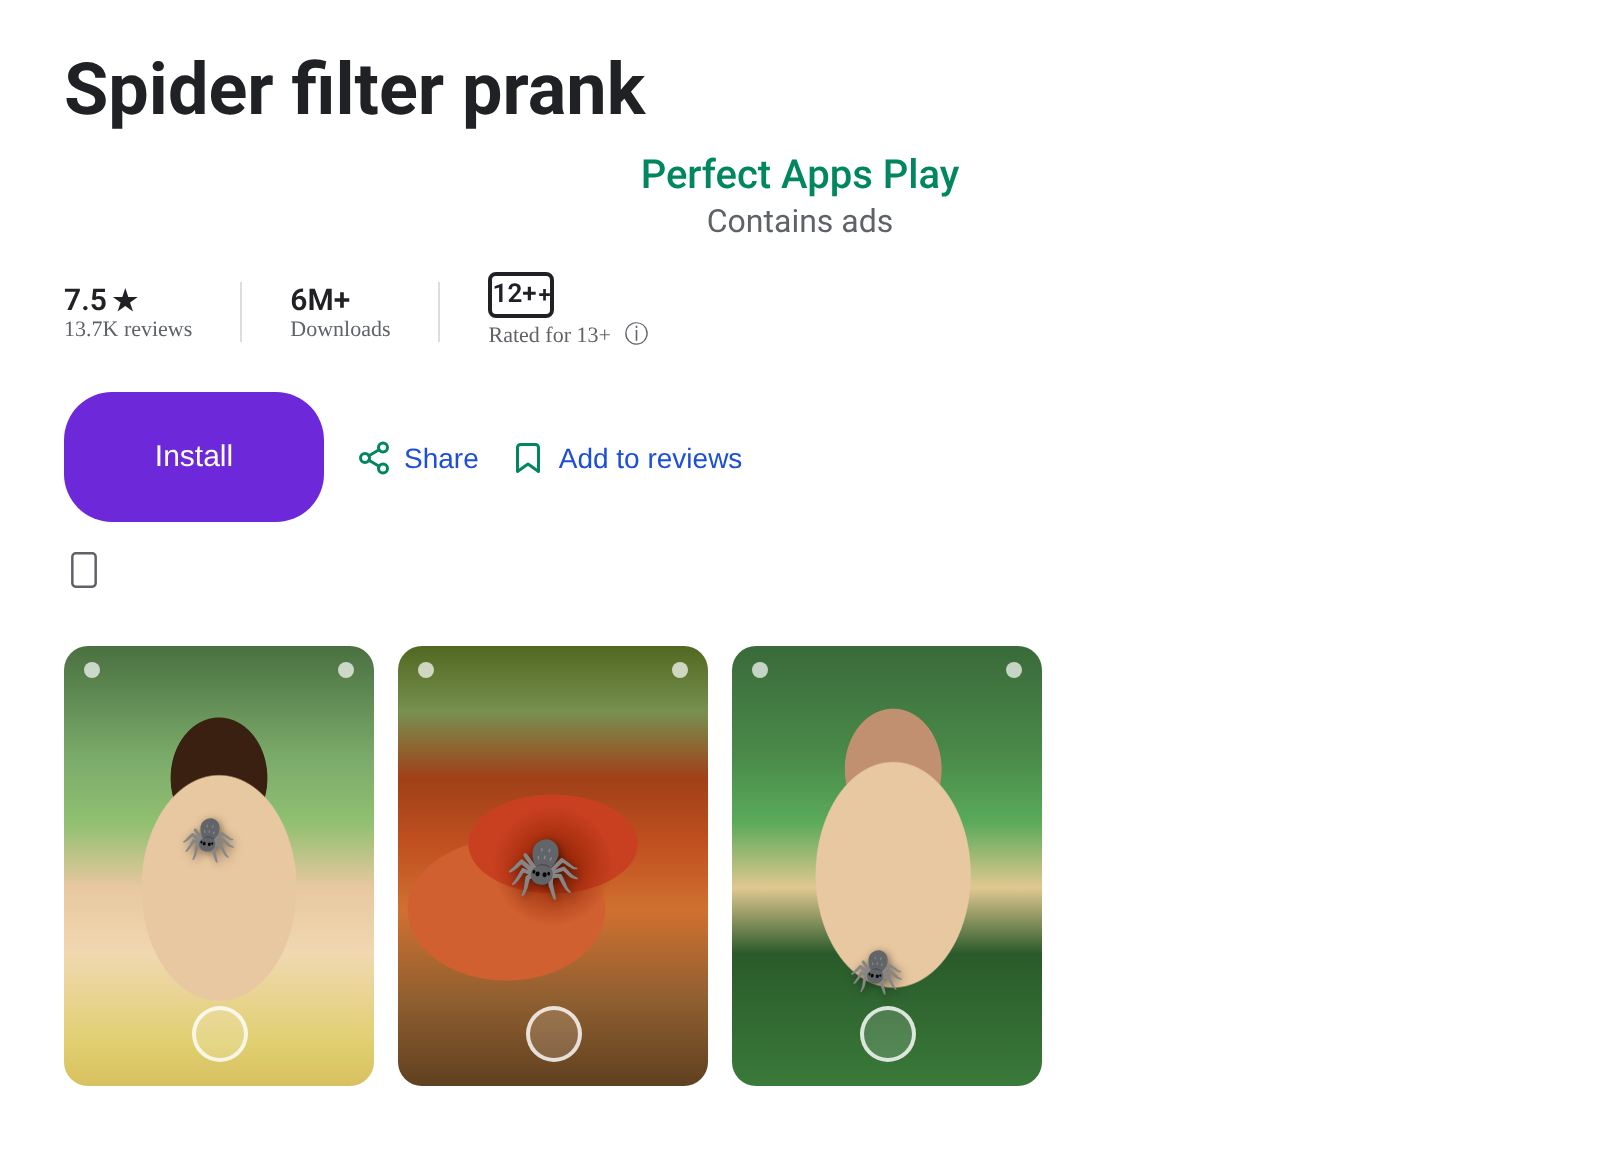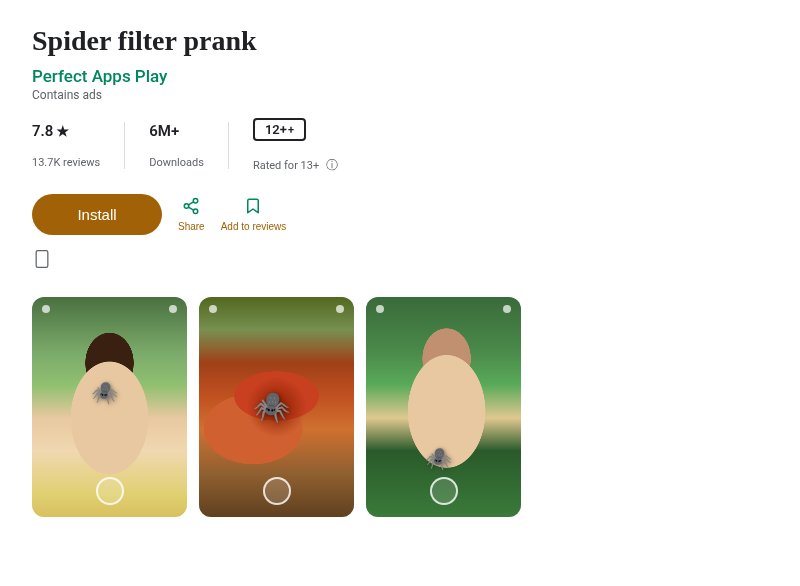--- a/index.html
+++ b/index.html
@@ -8,37 +8,38 @@
       background: #fff;
       color: #202124;
       width: 800px;
       min-height: 586px;
       overflow-x: hidden;
     }
     .container {
       padding: 24px 32px;
     }
     .app-title {
-      font-size: 28px;
+      font-size: 36px;
       font-weight: 700;
       color: #202124;
       margin-bottom: 8px;
       line-height: 1.2;
-      font-family: Liberation Serif, serif;
     }
     .developer-name {
       color: #01875f;
-      font-size: 17px;
+      font-size: 20px;
       font-weight: 500;
       cursor: pointer;
+      text-align: center;
     }
     .contains-ads {
       color: #5f6368;
-      font-size: 12px;
+      font-size: 16px;
       margin-top: 2px;
+      text-align: center;
     }
     .stats-row {
       display: flex;
       align-items: center;
       margin-top: 16px;
       gap: 0;
     }
     .stat-block {
       display: flex;
       flex-direction: column;
@@ -53,69 +54,69 @@
       font-size: 15px;
       font-weight: 600;
       color: #202124;
       display: flex;
       align-items: center;
       gap: 3px;
     }
     .stat-label {
       font-size: 11px;
       color: #5f6368;
-      margin-top: 16px;
+      margin-top: 0;
+      font-family: Liberation Serif, serif;
     }
     .star-icon {
       color: #202124;
       font-size: 14px;
     }
     .rating-box {
       border: 2px solid #202124;
       border-radius: 4px;
-      padding: 2px 10px;
+      padding: 2px 0;
       font-size: 13px;
       font-weight: 600;
       display: inline-flex;
       align-items: center;
     }
     .rating-plus {
       font-size: 11px;
       vertical-align: super;
       margin-left: 1px;
     }
     .actions-row {
       display: flex;
       align-items: center;
       margin-top: 20px;
       gap: 16px;
     }
     .install-btn {
-      background: #a16207;
+      background: #6d28d9;
       color: #fff;
       border: none;
       border-radius: 24px;
-      padding: 12px 40px;
+      padding: 24px 40px;
       font-size: 15px;
       font-weight: 500;
       cursor: pointer;
       min-width: 130px;
     }
     .action-link {
       display: flex;
       align-items: center;
       gap: 6px;
-      color: #a16207;
-      font-size: 10px;
+      color: #1d4ed8;
+      font-size: 14px;
       font-weight: 500;
       cursor: pointer;
       text-decoration: none;
       background: none;
       border: none;
-      flex-direction: column;
     }
     .action-link svg {
       width: 18px;
       height: 18px;
     }
     .unavailable-notice {
       display: flex;
       align-items: center;
       gap: 8px;
       margin-top: 14px;
@@ -193,21 +194,21 @@
 <div class="container">
 
   <h1 class="app-title">Spider filter prank</h1>
 
   <div class="developer-name">Perfect Apps Play</div>
   <div class="contains-ads">Contains ads</div>
 
   <div class="stats-row">
     <div class="stat-block">
       <div class="stat-value">
-        <span>7.8</span>
+        <span>7.5</span>
         <span class="star-icon">★</span>
       </div>
       <div class="stat-label">13.7K reviews</div>
     </div>
     <div class="stat-block">
       <div class="stat-value">6M+</div>
       <div class="stat-label">Downloads</div>
     </div>
     <div class="stat-block">
       <div class="stat-value">

